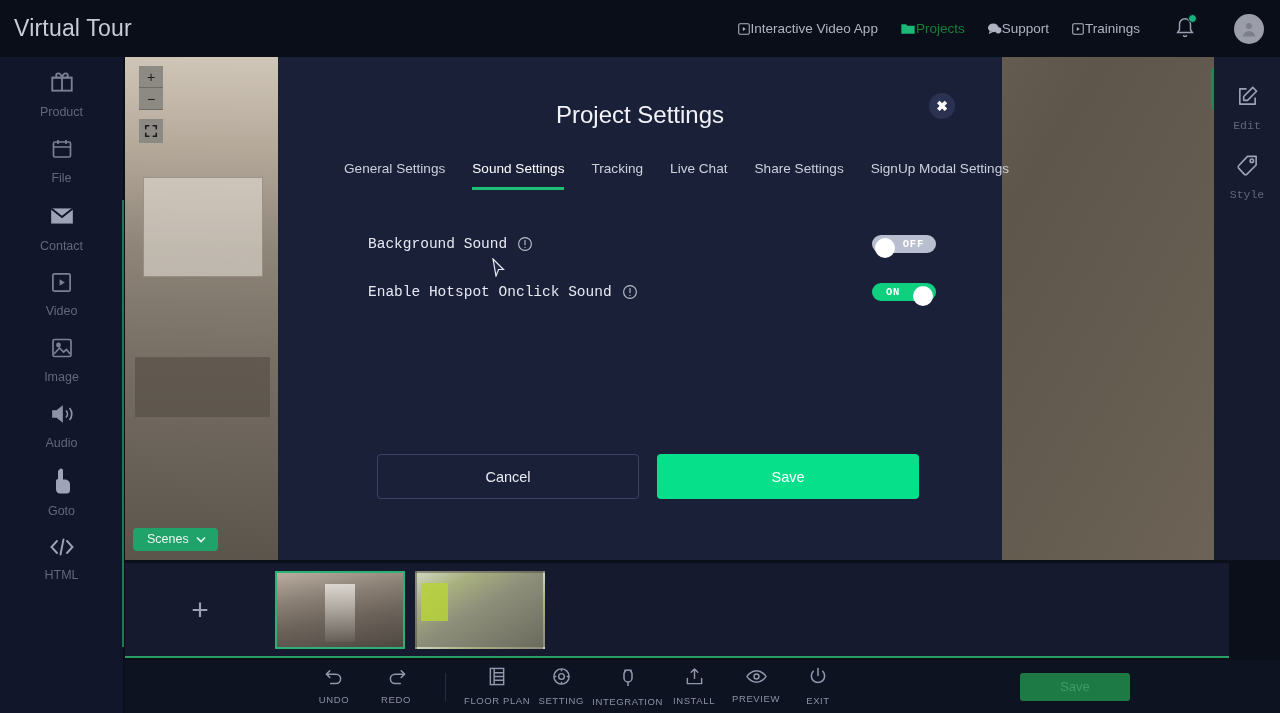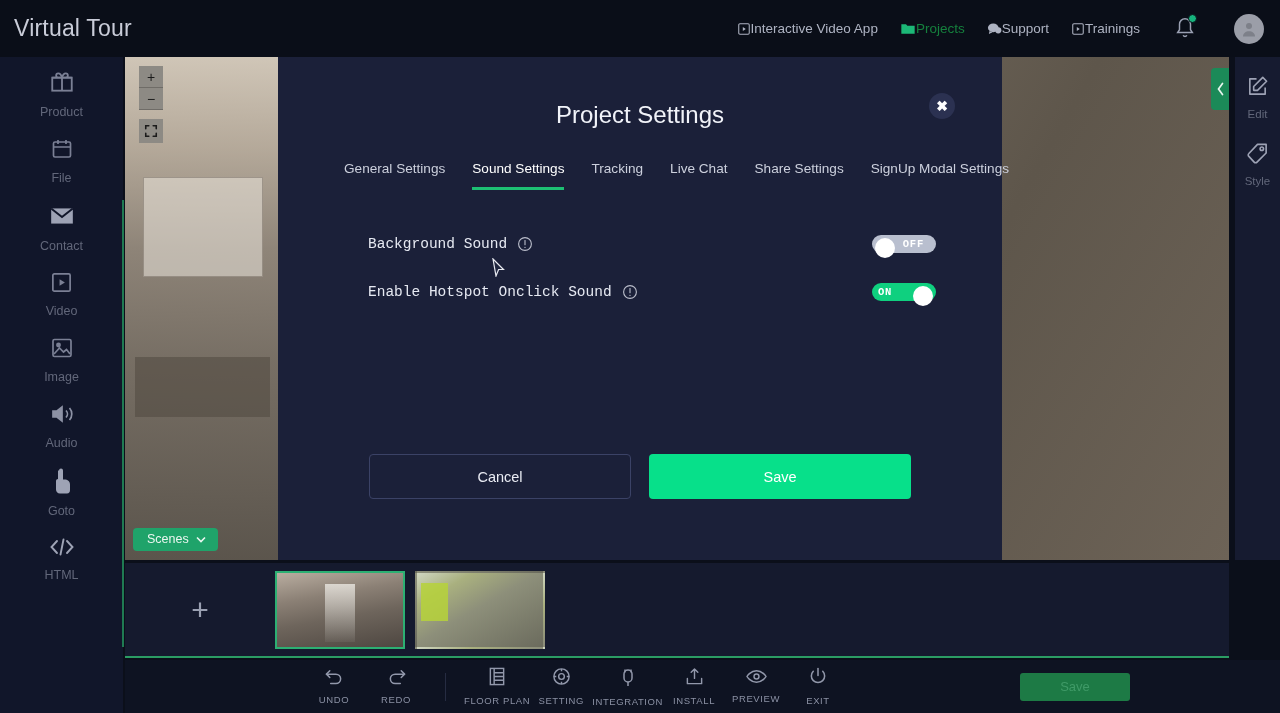--- a/index.html
+++ b/index.html
@@ -65,24 +65,24 @@
     color: #6d7285;
   }
   .rail-item .lbl { font-size: 12.5px; color: #62677a; }
   .rail-sep-line {
     position: absolute; left: 122px; top: 200px; width: 2px; height: 447px;
     background: #1f7a52;
   }
 
   
   .right-rail {
-    position: absolute; right: 0; top: 57px; width: 45px; height: 503px;
+    position: absolute; right: 0; top: 57px; width: 66px; height: 503px;
     background: #161b30;
-    padding-top: 18px;
-    display: flex; flex-direction: column; align-items: center; gap: 22px;
+    padding-top: 28px;
+    display: flex; flex-direction: column; align-items: center; gap: 22px; font-family: Liberation Mono, monospace;
   }
   .right-rail .rail-item .lbl { font-size: 11.5px; }
   .collapse-tab {
     position: absolute; right: 51px; top: 68px;
     width: 18px; height: 42px;
     background: #1b8a58;
     border-radius: 4px 0 0 4px;
     display: flex; align-items: center; justify-content: center;
     cursor: pointer;
   }
@@ -183,24 +183,24 @@
   .toggle .knob {
     position: absolute; top: 3px; width: 20px; height: 20px;
     border-radius: 50%; background: #ffffff;
   }
   .toggle.off .knob { left: 3px; }
   .toggle.on  .knob { right: 3px; }
   .toggle .txt {
     font-size: 10.5px; font-weight: bold; letter-spacing: .8px;
   }
   .toggle.off .txt { color: #ffffff; margin-right: 12px; }
-  .toggle.on  .txt { color: #ffffff; margin-left: 6px; }
+  .toggle.on  .txt { color: #ffffff; margin-left: 14px; }
 
   .modal-actions {
-    position: absolute; left: 0; bottom: 61px; width: 100%;
+    position: absolute; left: 8px; bottom: 61px; width: 100%;
     display: flex; justify-content: center; gap: 18px;
   }
   .btn {
     width: 262px; height: 45px; border-radius: 4px;
     display: flex; align-items: center; justify-content: center;
     font-size: 14.5px; cursor: pointer; border: none;
     font-family: "Liberation Sans", sans-serif;
   }
   .btn-cancel { background: transparent; color: #e9ebf3; border: 1px solid #3b4266; }
   .btn-save { background: #07e08a; color: #ffffff; }

